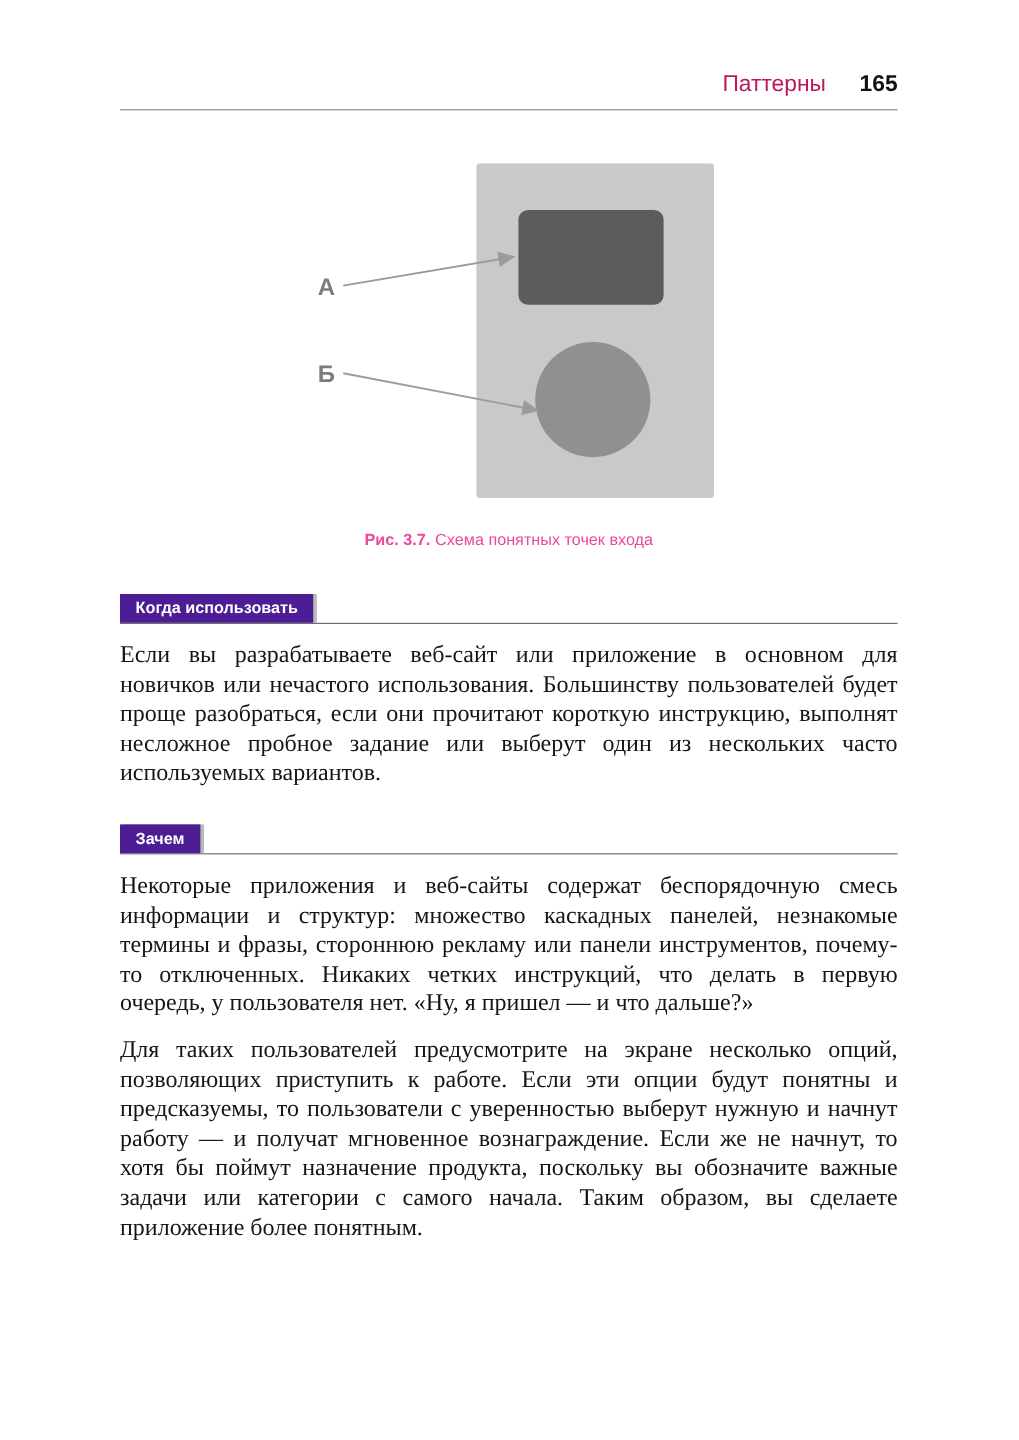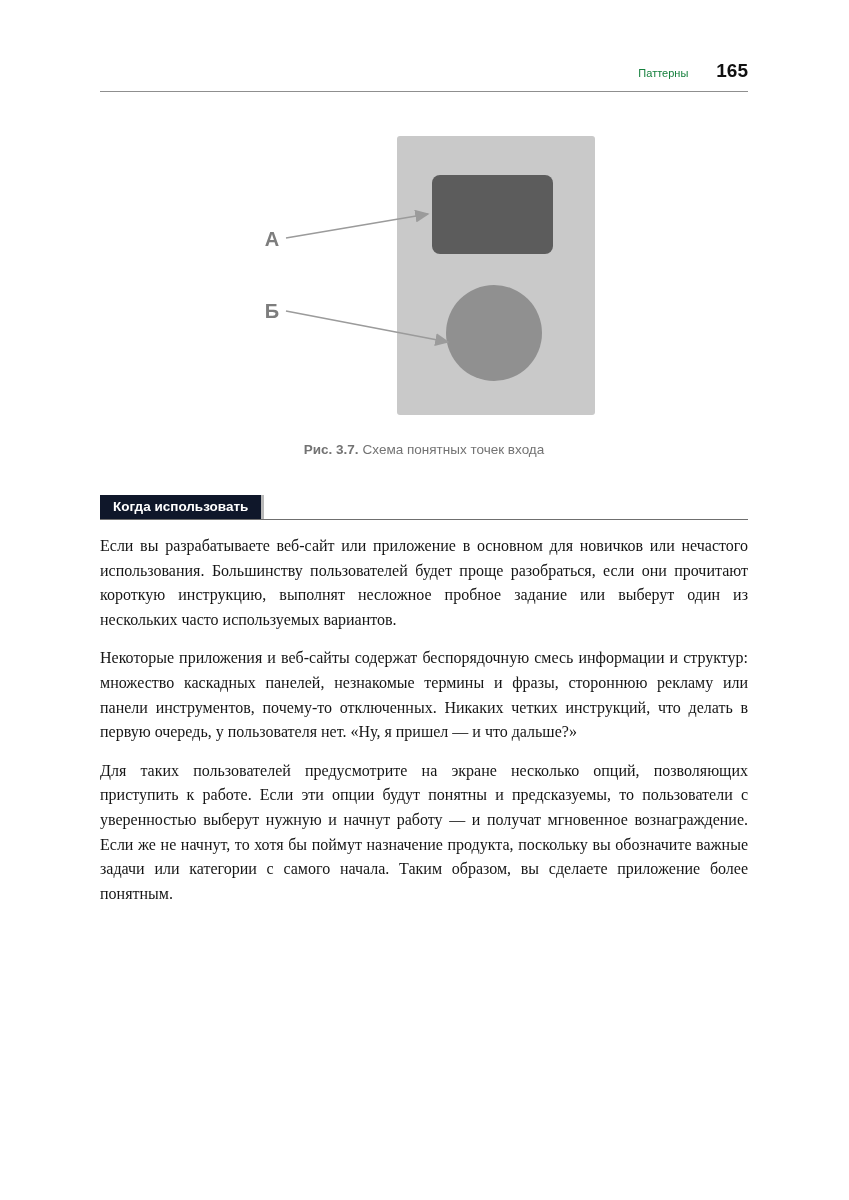--- a/index.html
+++ b/index.html
@@ -20,58 +20,58 @@
   
   .running-head {
     display: flex;
     justify-content: flex-end;
     align-items: baseline;
     gap: 28px;
     padding-bottom: 9px;
     border-bottom: 1.5px solid #8f8f8f;
     font-family: "Liberation Sans", sans-serif;
   }
-  .running-head .rh-title { font-size: 11px; color: #15803d; }
+  .running-head .rh-title { font-size: 19px; color: #be185d; }
   .running-head .rh-page  { font-size: 19px; font-weight: bold; color: #111; text-align: right; }
 
   
   .figure-wrap { margin-top: 44px; height: 282px; }
   .figure-wrap svg { display: block; }
   .figure-caption {
     margin-top: 24px;
     text-align: center;
     font-family: "Liberation Sans", sans-serif;
     font-size: 13.5px;
-    color: #737373;
+    color: #ec4899;
   }
   .figure-caption .cap-label { font-weight: bold; }
   .figure-caption .cap-text { margin-left: 4px; }
 
   
   .section-heading {
     margin-top: 40px;
     border-bottom: 1.5px solid #6f6f6f;
     display: flex;
   }
   .section-heading .heading-box {
-    background: #0f172a;
+    background: #4c1d95;
     color: #ffffff;
     font-family: "Liberation Sans", sans-serif;
     font-weight: bold;
     font-size: 13.5px;
     padding: 4px 13px 5px 13px;
     box-shadow: 3px 0 0 #b9b9b9;
   }
   .section-heading.first { margin-top: 38px; }
   .section-heading.second { margin-top: 30px; }
 
   
   .body-text { margin-top: 14px; }
   .body-text p {
-    font-size: 16px;
+    font-size: 20px;
     line-height: 24.6px;
     text-align: justify;
     margin-bottom: 14px;
     color: #151515;
   }
 </style>
 </head>
 <body>
 
 <div class="page">
@@ -109,18 +109,21 @@
     <span class="cap-label">Рис. 3.7.</span><span class="cap-text">Схема понятных точек входа</span>
   </div>
 
   <div class="section-heading first">
     <div class="heading-box">Когда использовать</div>
   </div>
   <div class="body-text">
     <p>Если вы разрабатываете веб-сайт или приложение в основном для новичков или нечастого использования. Большинству пользователей будет проще разобраться, если они прочитают короткую инструкцию, выполнят несложное пробное задание или выберут один из нескольких часто используемых вариантов.</p>
   </div>
 
+  <div class="section-heading second">
+    <div class="heading-box">Зачем</div>
+  </div>
   <div class="body-text">
     <p>Некоторые приложения и веб-сайты содержат беспорядочную смесь информации и структур: множество каскадных панелей, незнакомые термины и фразы, стороннюю рекламу или панели инструментов, почему-то отключенных. Никаких четких инструкций, что делать в первую очередь, у пользователя нет. «Ну, я пришел — и что дальше?»</p>
     <p>Для таких пользователей предусмотрите на экране несколько опций, позволяющих приступить к работе. Если эти опции будут понятны и предсказуемы, то пользователи с уверенностью выберут нужную и начнут работу — и получат мгновенное вознаграждение. Если же не начнут, то хотя бы поймут назначение продукта, поскольку вы обозначите важные задачи или категории с самого начала. Таким образом, вы сделаете приложение более понятным.</p>
   </div>
 
 </div>
 
 </body></html>

